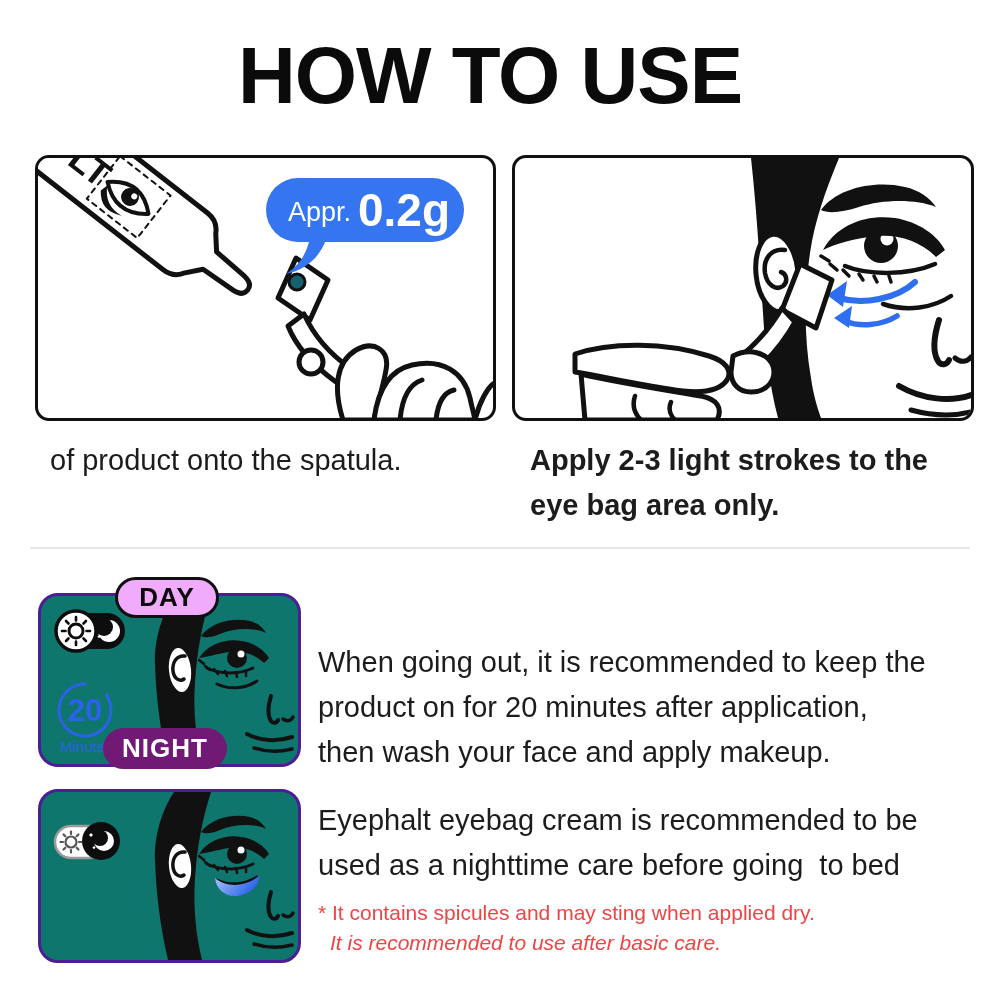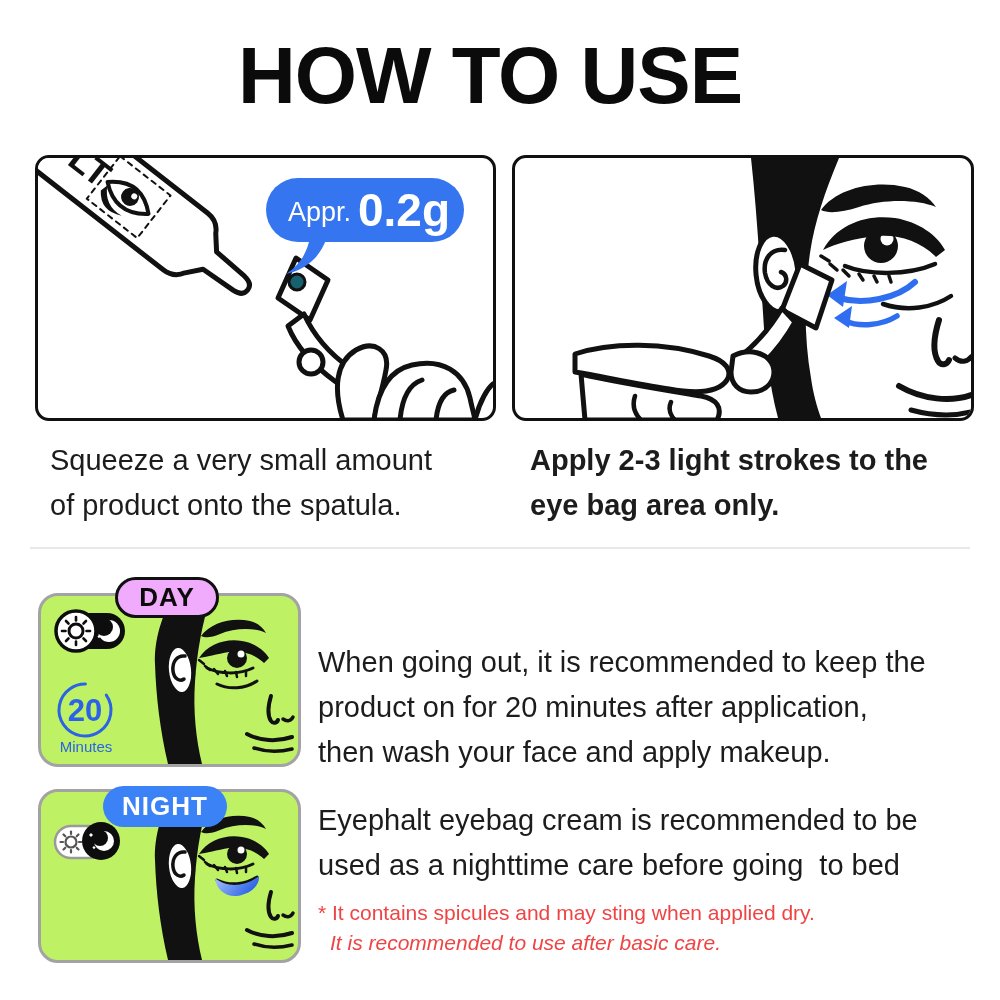--- a/index.html
+++ b/index.html
@@ -16,31 +16,31 @@
     position:absolute;background:#fff;border:3px solid #101010;border-radius:14px;overflow:hidden;
   }
   .panel svg{position:absolute;inset:0;}
   #step1-panel{left:35px;top:155px;width:455px;height:260px;}
   #step2-panel{left:512px;top:155px;width:456px;height:260px;}
   .caption{position:absolute;font-size:29px;line-height:45px;color:#1c1c1c;}
   #caption1{left:50px;top:438px;}
   #caption2{left:530px;top:438px;font-weight:bold;}
   .divider{position:absolute;left:30px;top:547px;width:940px;height:2px;background:#e8e8e8;}
   .routine-panel{
-    position:absolute;left:38px;width:257px;height:168px;background:#bef264;
-    border:3px solid #a3a3a3;border-radius:20px;overflow:hidden;
+    position:absolute;left:38px;width:257px;height:168px;background:#0f766e;
+    border:3px solid #4c1d95;border-radius:20px;overflow:hidden;
   }
   #day-panel{top:593px;}
   #night-panel{top:789px;}
   .badge{
     position:absolute;display:flex;align-items:center;justify-content:center;
     font-weight:700;font-size:26px;letter-spacing:1px;z-index:5;border-radius:21px;
   }
   #day-badge{left:115px;top:577px;width:98px;height:35px;background:#f0abfc;border:3px solid #101010;color:#0b0b0b;}
-  #night-badge{left:103px;top:786px;width:124px;height:41px;background:#3b82f6;color:#fff;}
+  #night-badge{left:103px;top:728px;width:124px;height:41px;background:#701a75;color:#fff;}
   .routine-text{position:absolute;left:318px;font-size:29px;line-height:45px;color:#1c1c1c;}
   #day-text{top:640px;}
   #night-text{top:798px;}
   .footnote{position:absolute;left:318px;top:898px;font-size:21px;line-height:30px;color:#ef4444;}
   .footnote .indent{padding-left:12px;font-style:italic;}
   .abs{position:absolute;}
   svg text{font-family:"Liberation Sans","DejaVu Sans",sans-serif;}
 </style>
 </head>
 <body>
@@ -167,21 +167,20 @@
         <path d="M218,198 C234,190 252,194 258,208 C262,222 252,234 236,234 C224,234 216,226 216,214 Z"></path>
         <path d="M60,196 C96,184 150,184 194,198 C210,203 218,212 212,222 C204,234 182,236 154,231 C118,225 84,218 60,214 Z"></path>
         <path d="M66,216 C100,224 150,232 186,238 C202,241 208,250 202,262 L70,262 Z"></path>
         <path d="M120,238 C117,247 119,255 126,262" fill="none" stroke-width="4.5"></path>
         <path d="M156,244 C153,251 155,257 160,262" fill="none" stroke-width="4.5"></path>
       </g>
     </svg>
   </div>
 
   <div class="caption" id="caption1">
-    <div data-bind="step1.caption_line1">Squeeze a very small amount</div>
     <div data-bind="step1.caption_line2">of product onto the spatula.</div>
   </div>
   <div class="caption" id="caption2">
     <div data-bind="step2.caption_line1">Apply 2-3 light strokes to the</div>
     <div data-bind="step2.caption_line2">eye bag area only.</div>
   </div>
 
   <div class="divider"></div>
 
   <div class="routine-panel" id="day-panel">

